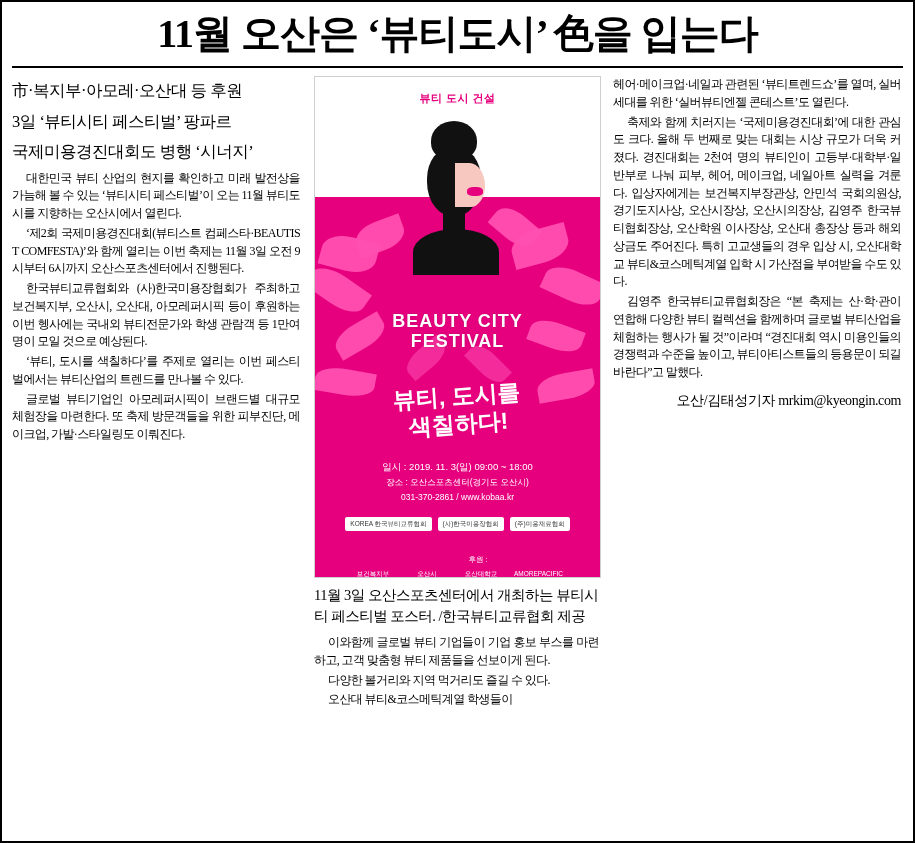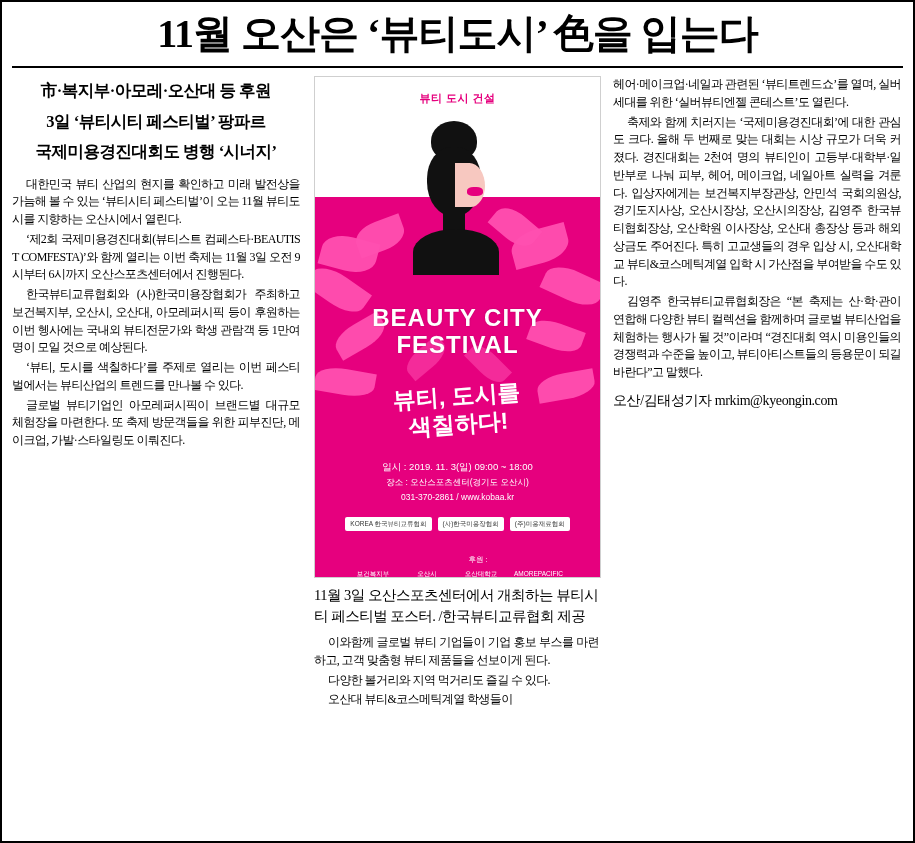--- a/index.html
+++ b/index.html
@@ -42,26 +42,25 @@
   }
   .col {
     width: 288px;
     flex: 0 0 288px;
   }
   .col-mid {
     width: 285px;
     flex: 0 0 285px;
   }
   .subhead {
-    font-weight: bold;
+    font-weight: normal;
     font-size: 16.5px;
     line-height: 1.85;
     letter-spacing: -0.5px;
-    margin-bottom: 8px;
-    text-align: center;
+    margin-bottom: 2px;
   }
   .subhead div { white-space: nowrap; }
   p.body {
     font-size: 12px;
     line-height: 1.48;
     margin: 0 0 2px 0;
     text-indent: 14px;
     text-align: justify;
     letter-spacing: -0.6px;
     word-break: break-all;
@@ -148,27 +147,27 @@
   }
   .sil-lip {
     position: absolute;
     left: 56px; top: 66px;
     width: 16px; height: 9px;
     background: #e6007e;
     border-radius: 40%;
   }
   .poster-big-title {
     position: absolute;
-    top: 228px; left: 0;
+    top: 234px; left: 0;
     width: 100%;
     text-align: center;
     color: #ffffff;
     font-family: "Liberation Sans", sans-serif;
     font-weight: bold;
-    font-size: 24px;
+    font-size: 18px;
     letter-spacing: 1px;
     line-height: 1.12;
     text-shadow: 0 0 2px rgba(0,0,0,.2);
   }
   .poster-kor-slogan {
     position: absolute;
     top: 305px; left: 0;
     width: 100%;
     text-align: center;
     color: #ffffff;
@@ -237,21 +236,21 @@
   }
   .caption {
     font-size: 14.5px;
     line-height: 1.42;
     margin-top: 7px;
     letter-spacing: -0.5px;
     word-break: break-all;
   }
   .byline {
     font-size: 14px;
-    text-align: left;
+    text-align: right;
     margin-top: 10px;
     letter-spacing: -0.4px;
   }
 </style>
 </head>
 <body>
 
 <div class="page">
 
   <h1 class="headline">11월 오산은 ‘뷰티도시’ 色을 입는다</h1>

